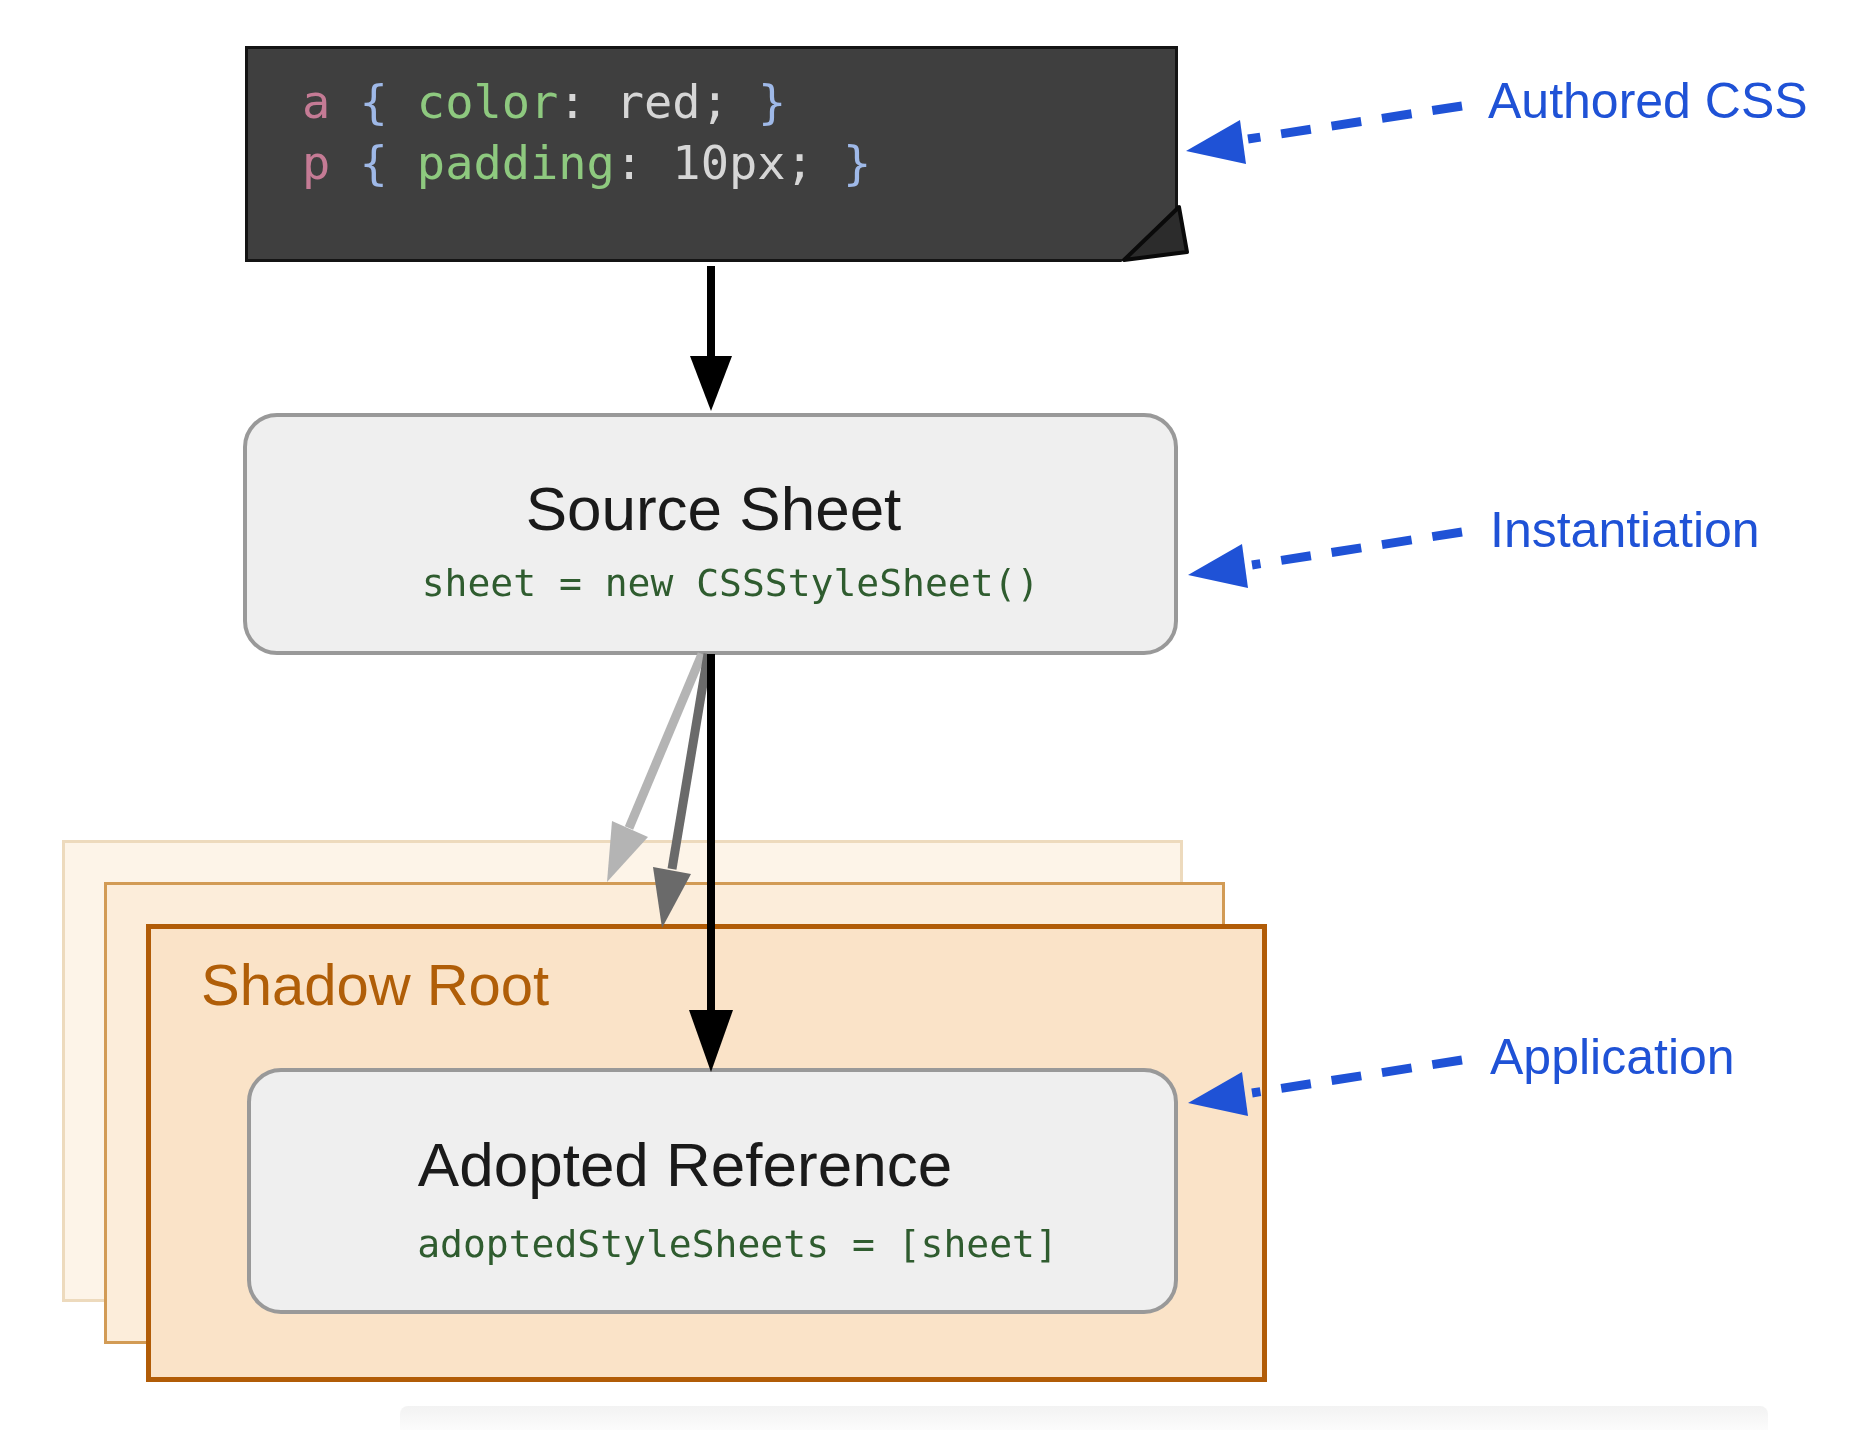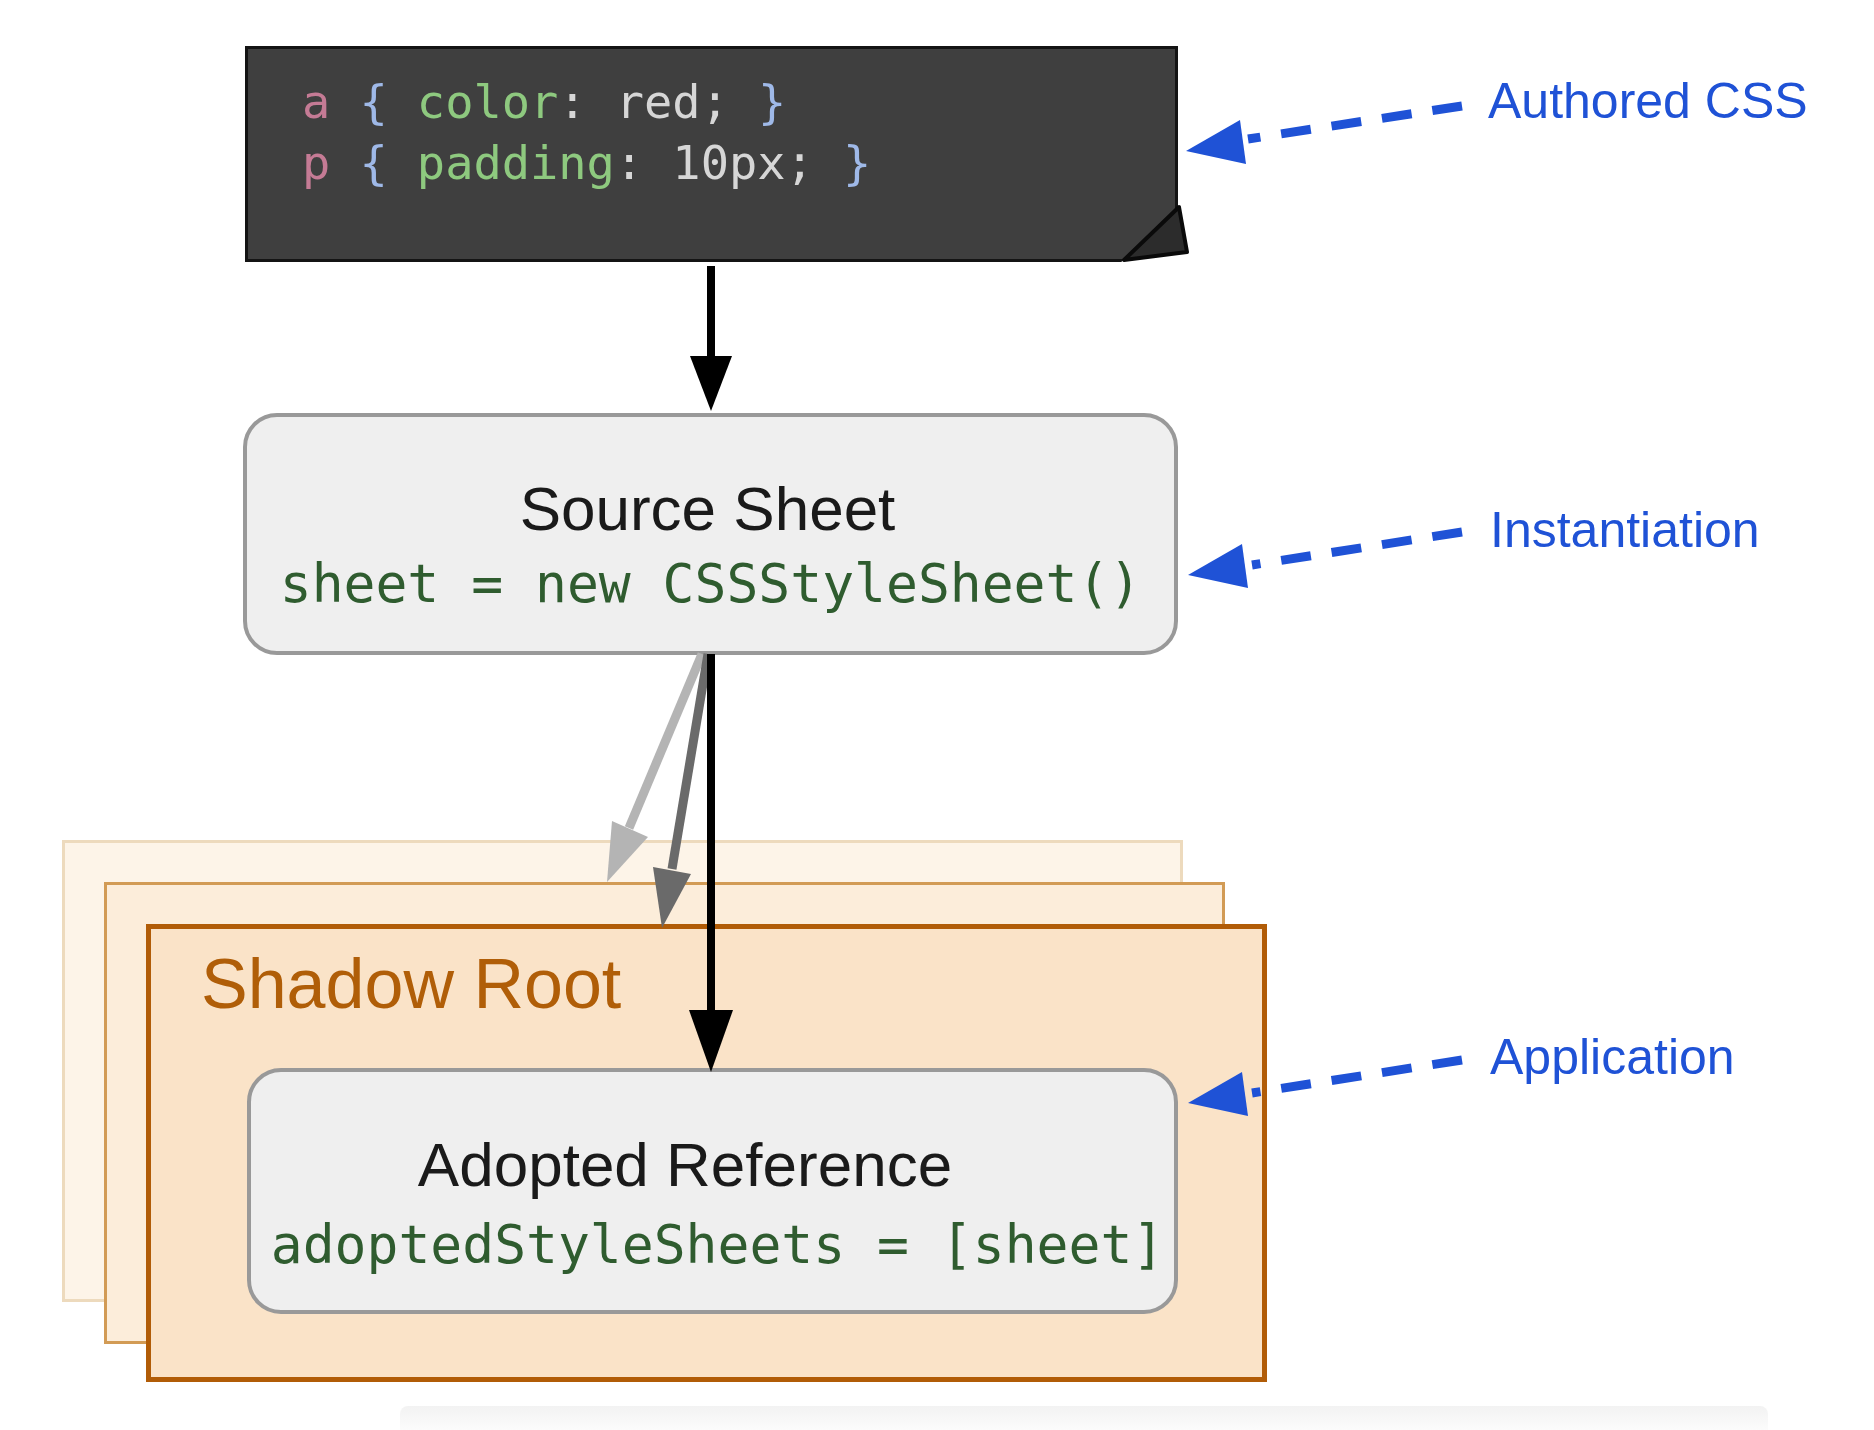--- a/index.html
+++ b/index.html
@@ -29,45 +29,46 @@
     border-radius:34px; box-sizing:border-box;
   }
   .panel-source  { left:243px; top:413px;  width:935px; height:242px; }
   .panel-adopted { left:247px; top:1068px; width:931px; height:246px; }
   .panel-title {
     position:absolute; text-align:center; color:#1a1a1a;
     font-size:62px; line-height:62px; font-weight:400;
   }
   .panel-code {
     position:absolute; text-align:center; color:#2f5c2f;
-    font-family:"DejaVu Sans Mono", monospace; font-size:53px; line-height:51px;
+    font-family:"DejaVu Sans Mono", monospace; font-size:38px; line-height:51px;
     white-space:nowrap;
+    padding-left:20px;
   }
-  .t-source  { left:240px; top:478px;  width:935px; }
+  .t-source  { left:246px; top:478px;  width:935px; }
   .c-source  { left:243px; top:558px;  width:935px; }
   .t-adopted { left:247px; top:1134px; width:876px; }
   .c-adopted { left:247px; top:1219px; width:941px; }
 
   
   .sheet { position:absolute; box-sizing:border-box; }
   .sheet-back {
     left:62px;  top:840px; width:1121px; height:462px;
     background:#fdf4e8; border:3px solid #eddabd;
   }
   .sheet-mid {
     left:104px; top:882px; width:1121px; height:462px;
     background:#fcedda; border:3px solid #d29b55;
   }
   .sheet-front {
     left:146px; top:924px; width:1121px; height:458px;
     background:#fae3c8; border:5px solid #b15c07;
   }
   .shadow-label {
     position:absolute; left:201px; top:957px; color:#b05e08;
-    font-size:70px; line-height:55px;
+    font-size:58px; line-height:55px;
   }
 
   
   .callout {
     position:absolute; color:#1f52d6; font-size:50px; line-height:50px; white-space:nowrap;
   }
   .callout-authored      { left:1488px; top:76px;   }
   .callout-instantiation { left:1490px; top:505px;  }
   .callout-application   { left:1490px; top:1032px; }
 

